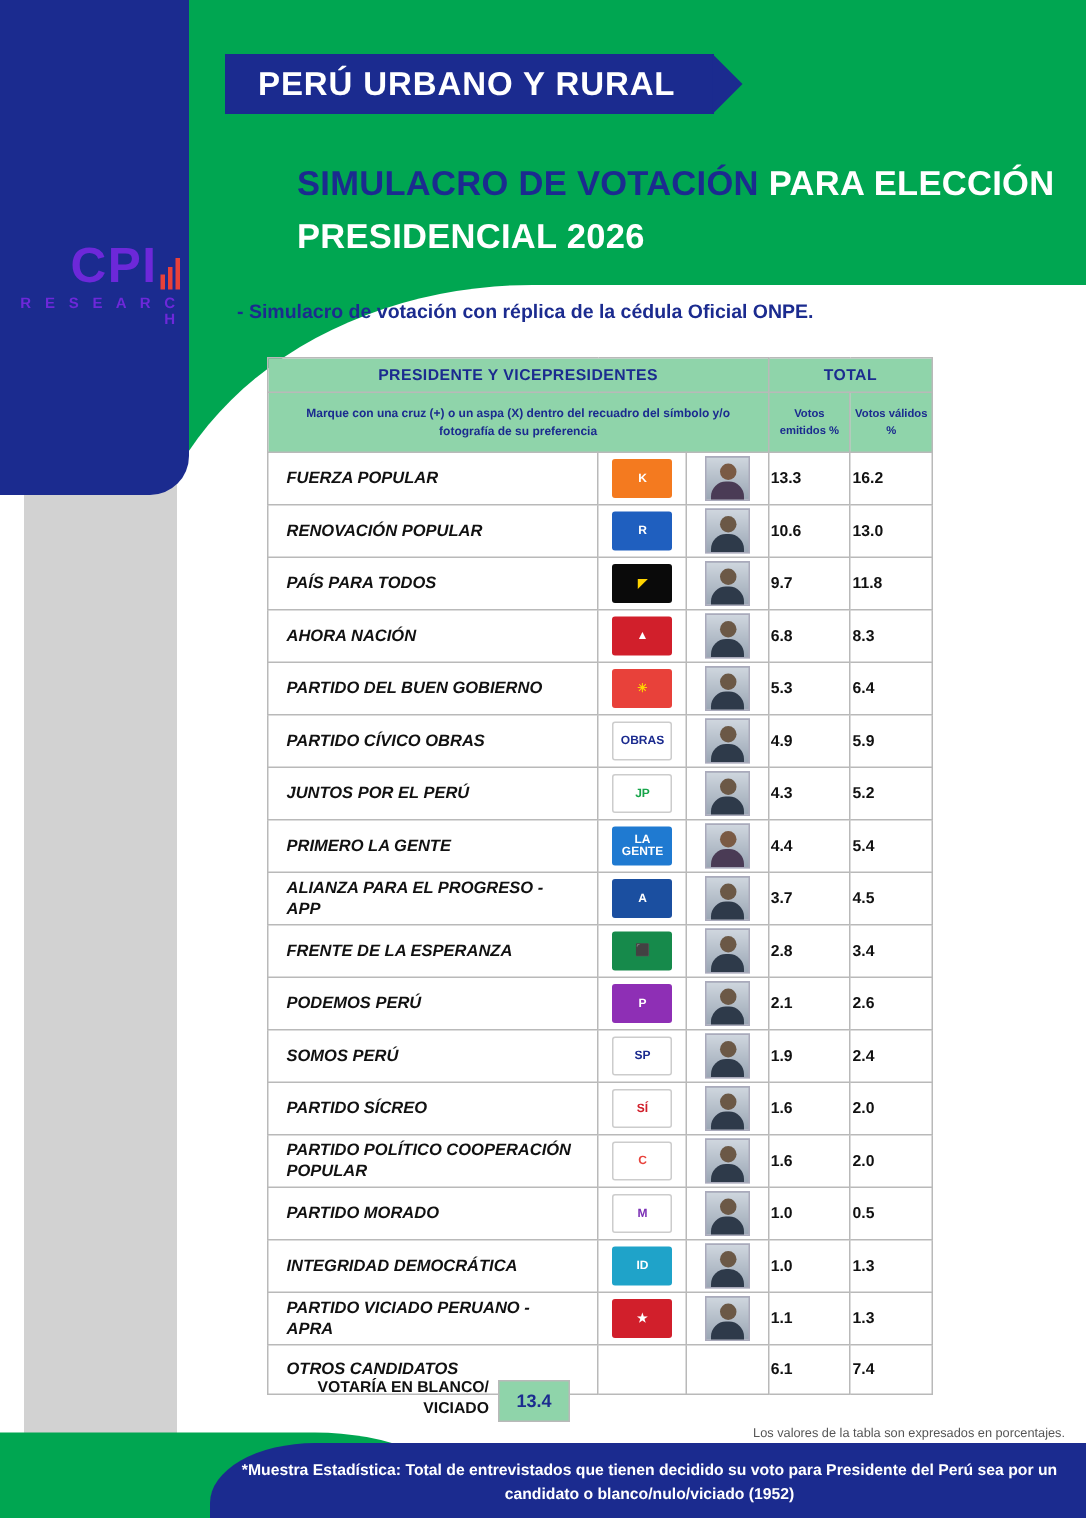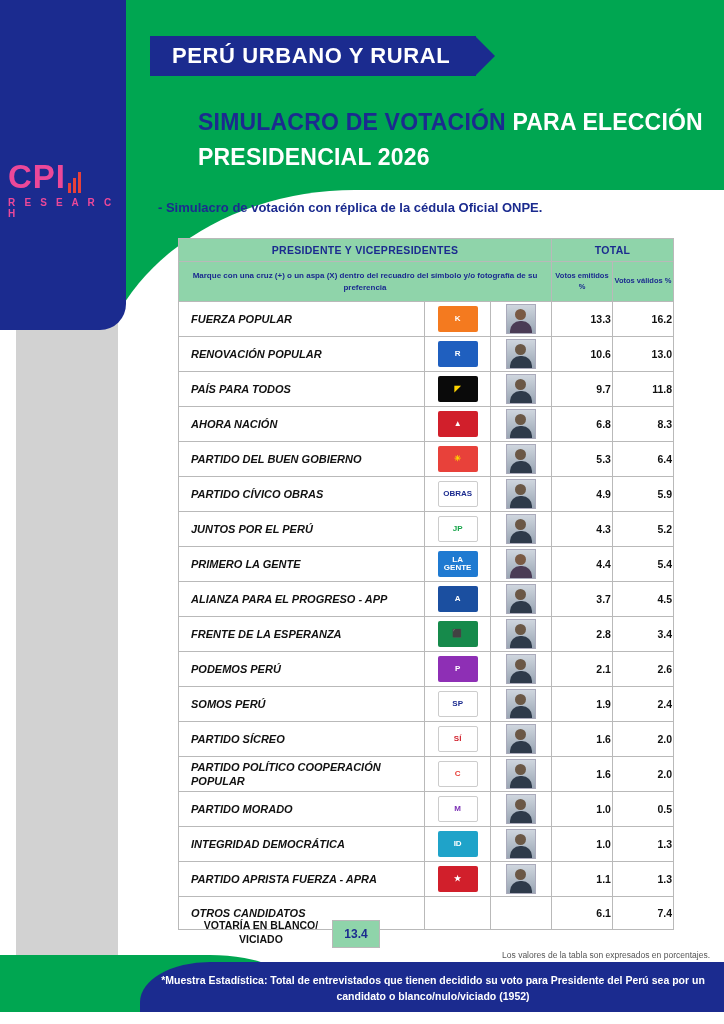--- a/index.html
+++ b/index.html
@@ -50,22 +50,22 @@
     background:#1b2b8f;
     border-top-left-radius: 70px 40px;
   }
   .bg-white-bottom-left {
     position:absolute; left:0; top:1012px; width:724px; height:14px;
     background:#ffffff;
   }
 
   
   .logo {
-    position:absolute; left:8px; top:160px; width:112px; text-align:left;
-    color:#ec4899;
+    position:absolute; left:8px; top:160px; width:112px; text-align:right;
+    color:#6d28d9;
   }
   .logo-main { font-size:33px; font-weight:bold; letter-spacing:1px; line-height:1; }
   .logo-bars { display:inline-block; vertical-align:baseline; }
   .logo-bar { display:inline-block; width:3px; background:#e8413a; margin-left:2px; vertical-align:bottom;}
   .logo-sub { font-size:10px; letter-spacing:3.2px; margin-top:4px; font-weight:bold;}
 
   
   .title-banner {
     position:absolute; left:150px; top:36px; height:40px;
     background:#1b2b8f; color:#ffffff;
@@ -88,21 +88,21 @@
 
   .note {
     position:absolute; left:158px; top:200px; width:480px;
     font-size:13px; font-weight:bold; color:#1b2b8f;
   }
 
   
   .table-wrap {
     position:absolute; left:178px; top:238px; width:444px;
   }
-  table { border-collapse:collapse; width:496px; }
+  table { border-collapse:collapse; width:444px; }
   th, td { border:1px solid #b9b9b9; }
 
   .th-presi {
     background:#8fd4aa; color:#1b2b8f; font-size:10.5px; font-weight:bold;
     text-align:center; height:23px; letter-spacing:.3px;
   }
   .th-total {
     background:#8fd4aa; color:#1b2b8f; font-size:10.5px; font-weight:bold;
     text-align:center; letter-spacing:.3px;
   }
@@ -113,21 +113,21 @@
   .th-sub {
     background:#8fd4aa; color:#1b2b8f; font-size:7.5px; font-weight:bold;
     text-align:center; line-height:1.35; width:52px;
   }
   .row-name {
     font-size:11px; font-weight:bold; color:#111; padding:0 12px; height:33px;
     width:210px; line-height:1.3;font-style:italic;
   }
   .cell-logo { width:56px; text-align:center; padding:2px; }
   .cell-photo { width:52px; text-align:center; padding:2px; }
-  .cell-val { width:52px; text-align:right; font-size:10.5px; font-weight:bold; color:#111; }
+  .cell-val { width:52px; text-align:left; font-size:10.5px; font-weight:bold; color:#111; }
   tr:nth-child(even) .row-name, tr:nth-child(even) .cell-val { }
 
   .logo-box {
     width:40px; height:26px; margin:0 auto; border-radius:2px;
     display:flex; align-items:center; justify-content:center;
     font-size:8px; font-weight:bold; color:#fff; overflow:hidden;
     line-height:1; text-align:center;
   }
   .photo-box {
     width:30px; height:30px; margin:0 auto;
@@ -141,21 +141,21 @@
   .photo-box::after{
     content:""; position:absolute; left:50%; top:16px; width:22px; height:16px;
     margin-left:-11px; border-radius:10px 10px 0 0; background:#2e3a4a;
   }
   .photo-box.f::before{ background:#7a5a44; }
   .photo-box.f::after{ background:#4a3b55; }
 
   
   .blanco-label {
     position:absolute; left:196px; top:918px; width:130px;
-    text-align:center; font-size:10.5px; font-weight:bold; color:#111; line-height:1.35;
+    text-align:right; font-size:10.5px; font-weight:bold; color:#111; line-height:1.35;
   }
   .blanco-box {
     position:absolute; left:332px; top:920px; width:48px; height:28px;
     background:#8fd4aa; border:1px solid #b9b9b9;
     display:flex; align-items:center; justify-content:center;
     font-size:12px; font-weight:bold; color:#1b2b8f;
   }
   .foot-note {
     position:absolute; left:300px; top:950px; width:410px; text-align:right;
     font-size:8.5px; color:#555;
@@ -379,21 +379,21 @@
           <td class="cell-logo">
             <div class="logo-box" style="background: rgb(31, 163, 201); color: rgb(255, 255, 255); text-align: center;">ID</div>
           </td>
           <td class="cell-photo">
             <div class="photo-box"></div>
           </td>
           <td class="cell-val">1.0</td>
           <td class="cell-val">1.3</td>
         </tr>
         <tr>
-          <td class="row-name">PARTIDO APRISTA FUERZA - APRA</td>
+          <td class="row-name">PARTIDO VICIADO PERUANO - APRA</td>
           <td class="cell-logo">
             <div class="logo-box" style="background: rgb(209, 31, 43); color: rgb(255, 255, 255);">★</div>
           </td>
           <td class="cell-photo">
             <div class="photo-box"></div>
           </td>
           <td class="cell-val">1.1</td>
           <td class="cell-val">1.3</td>
         </tr>
         <tr>

